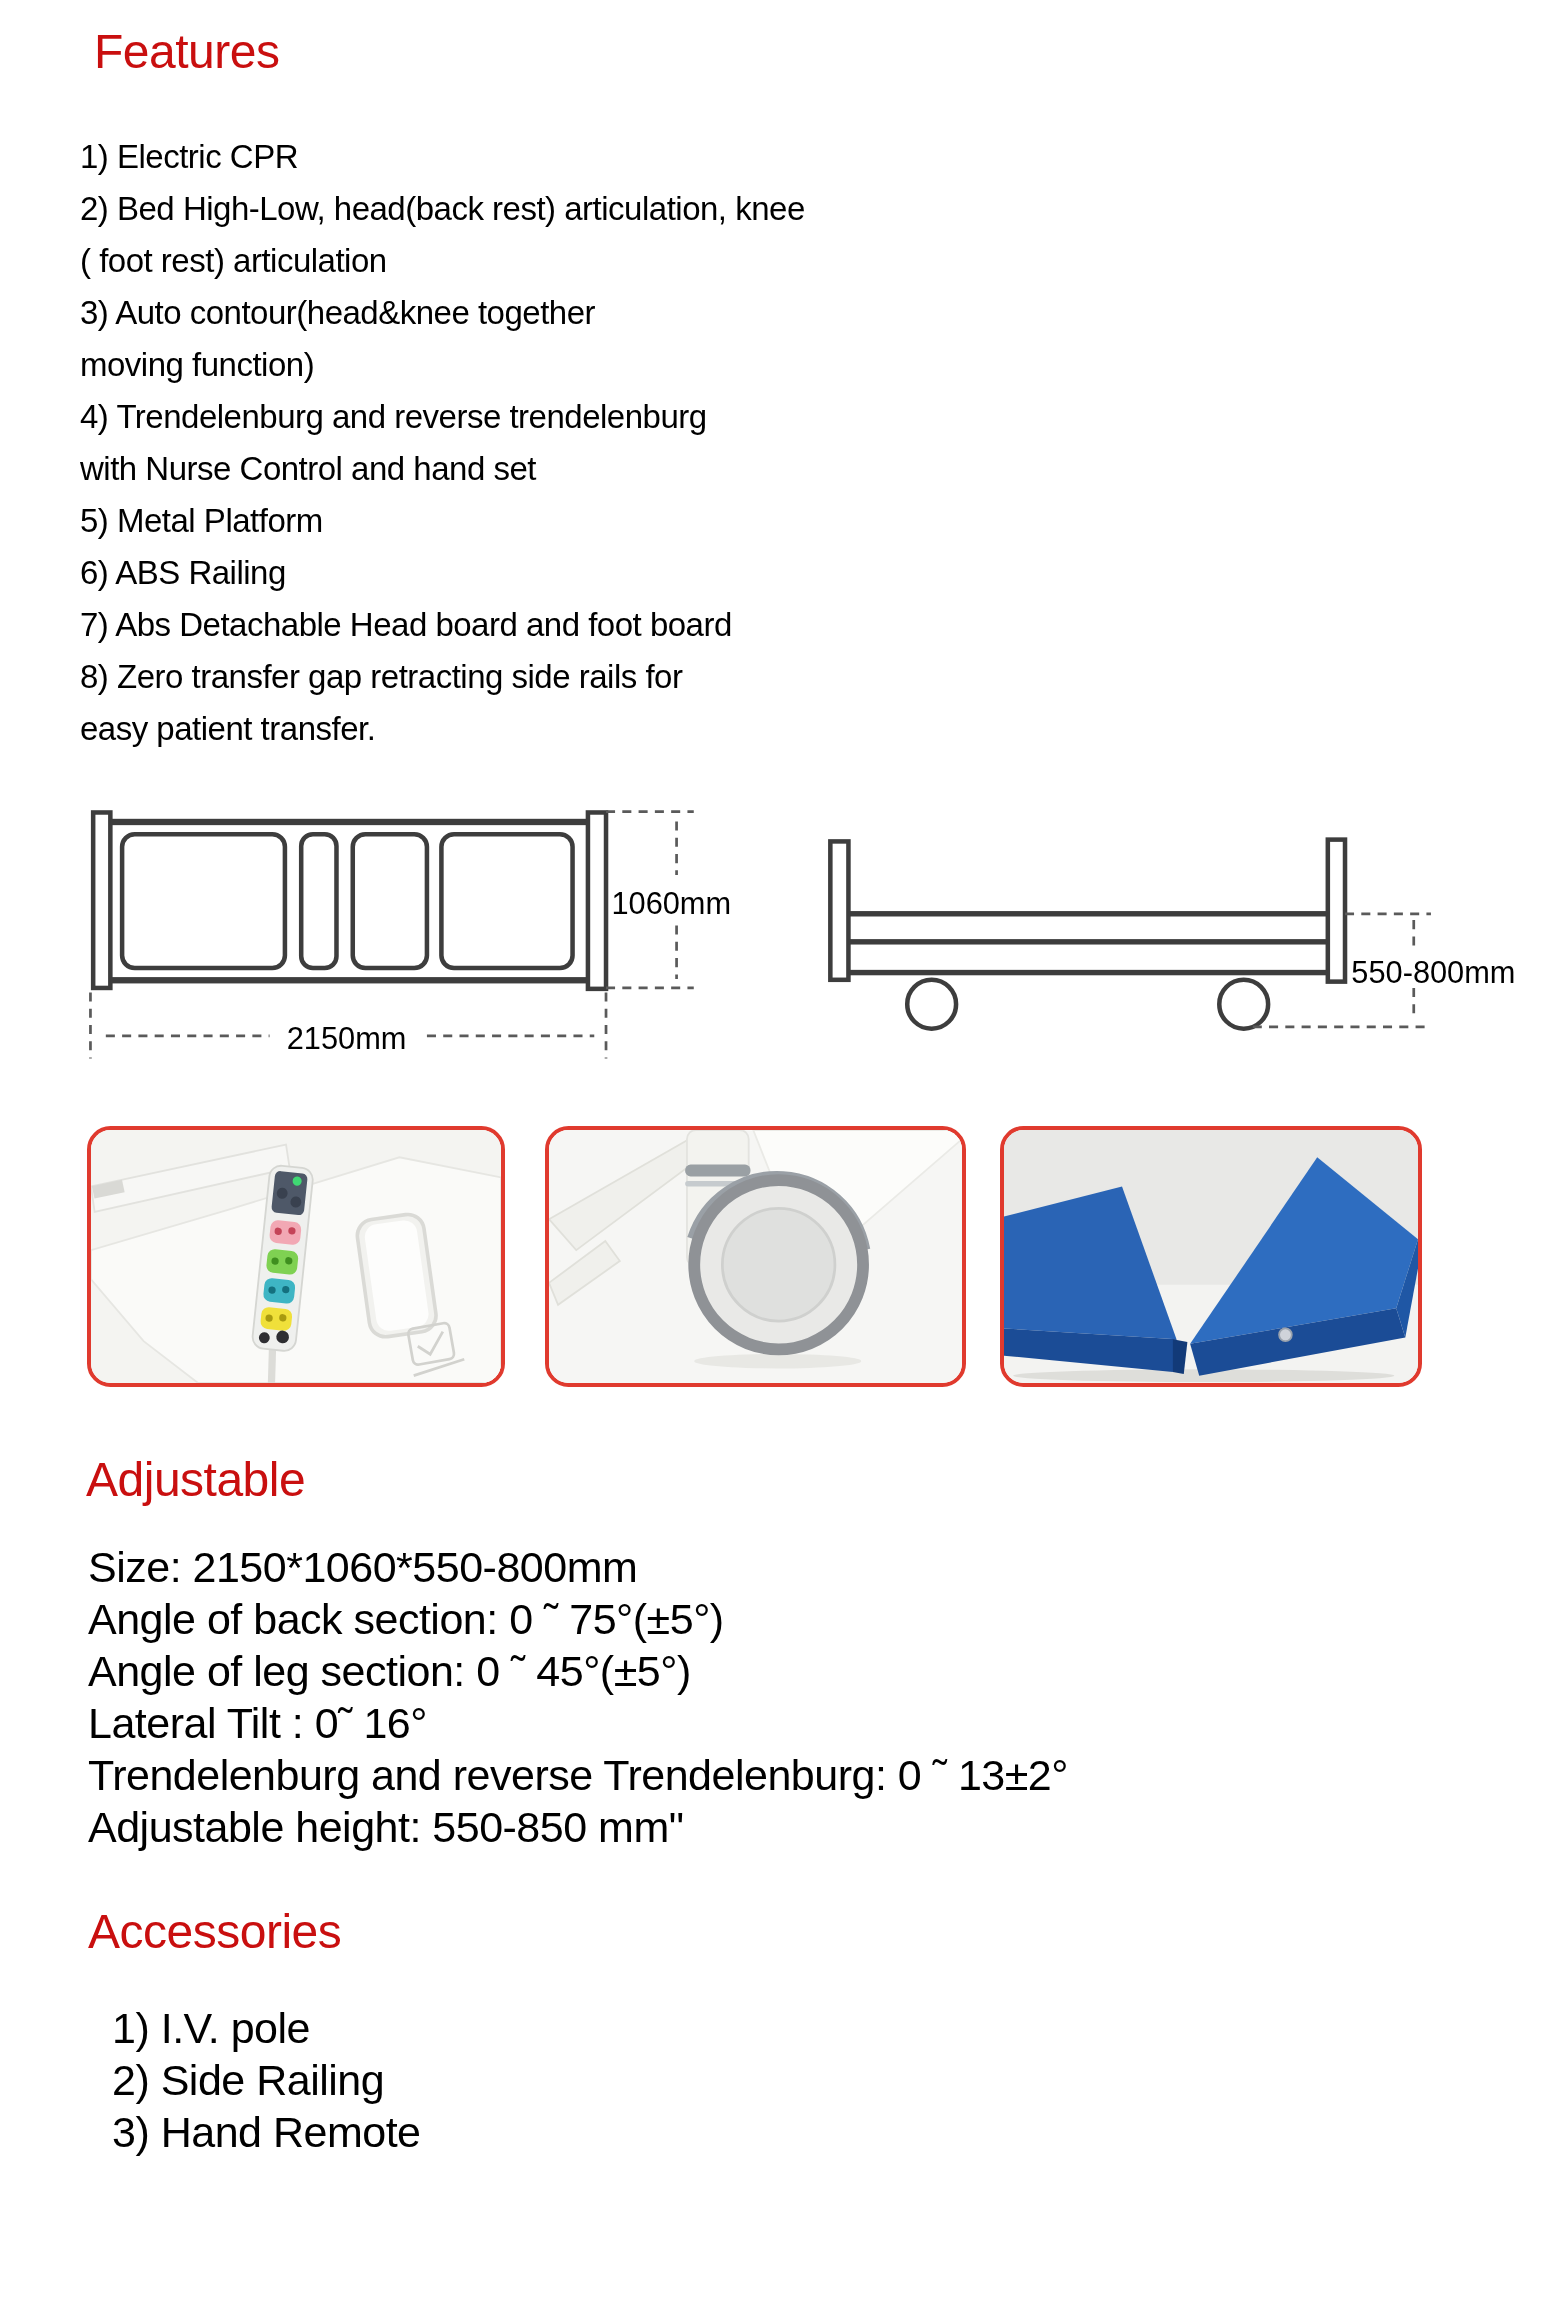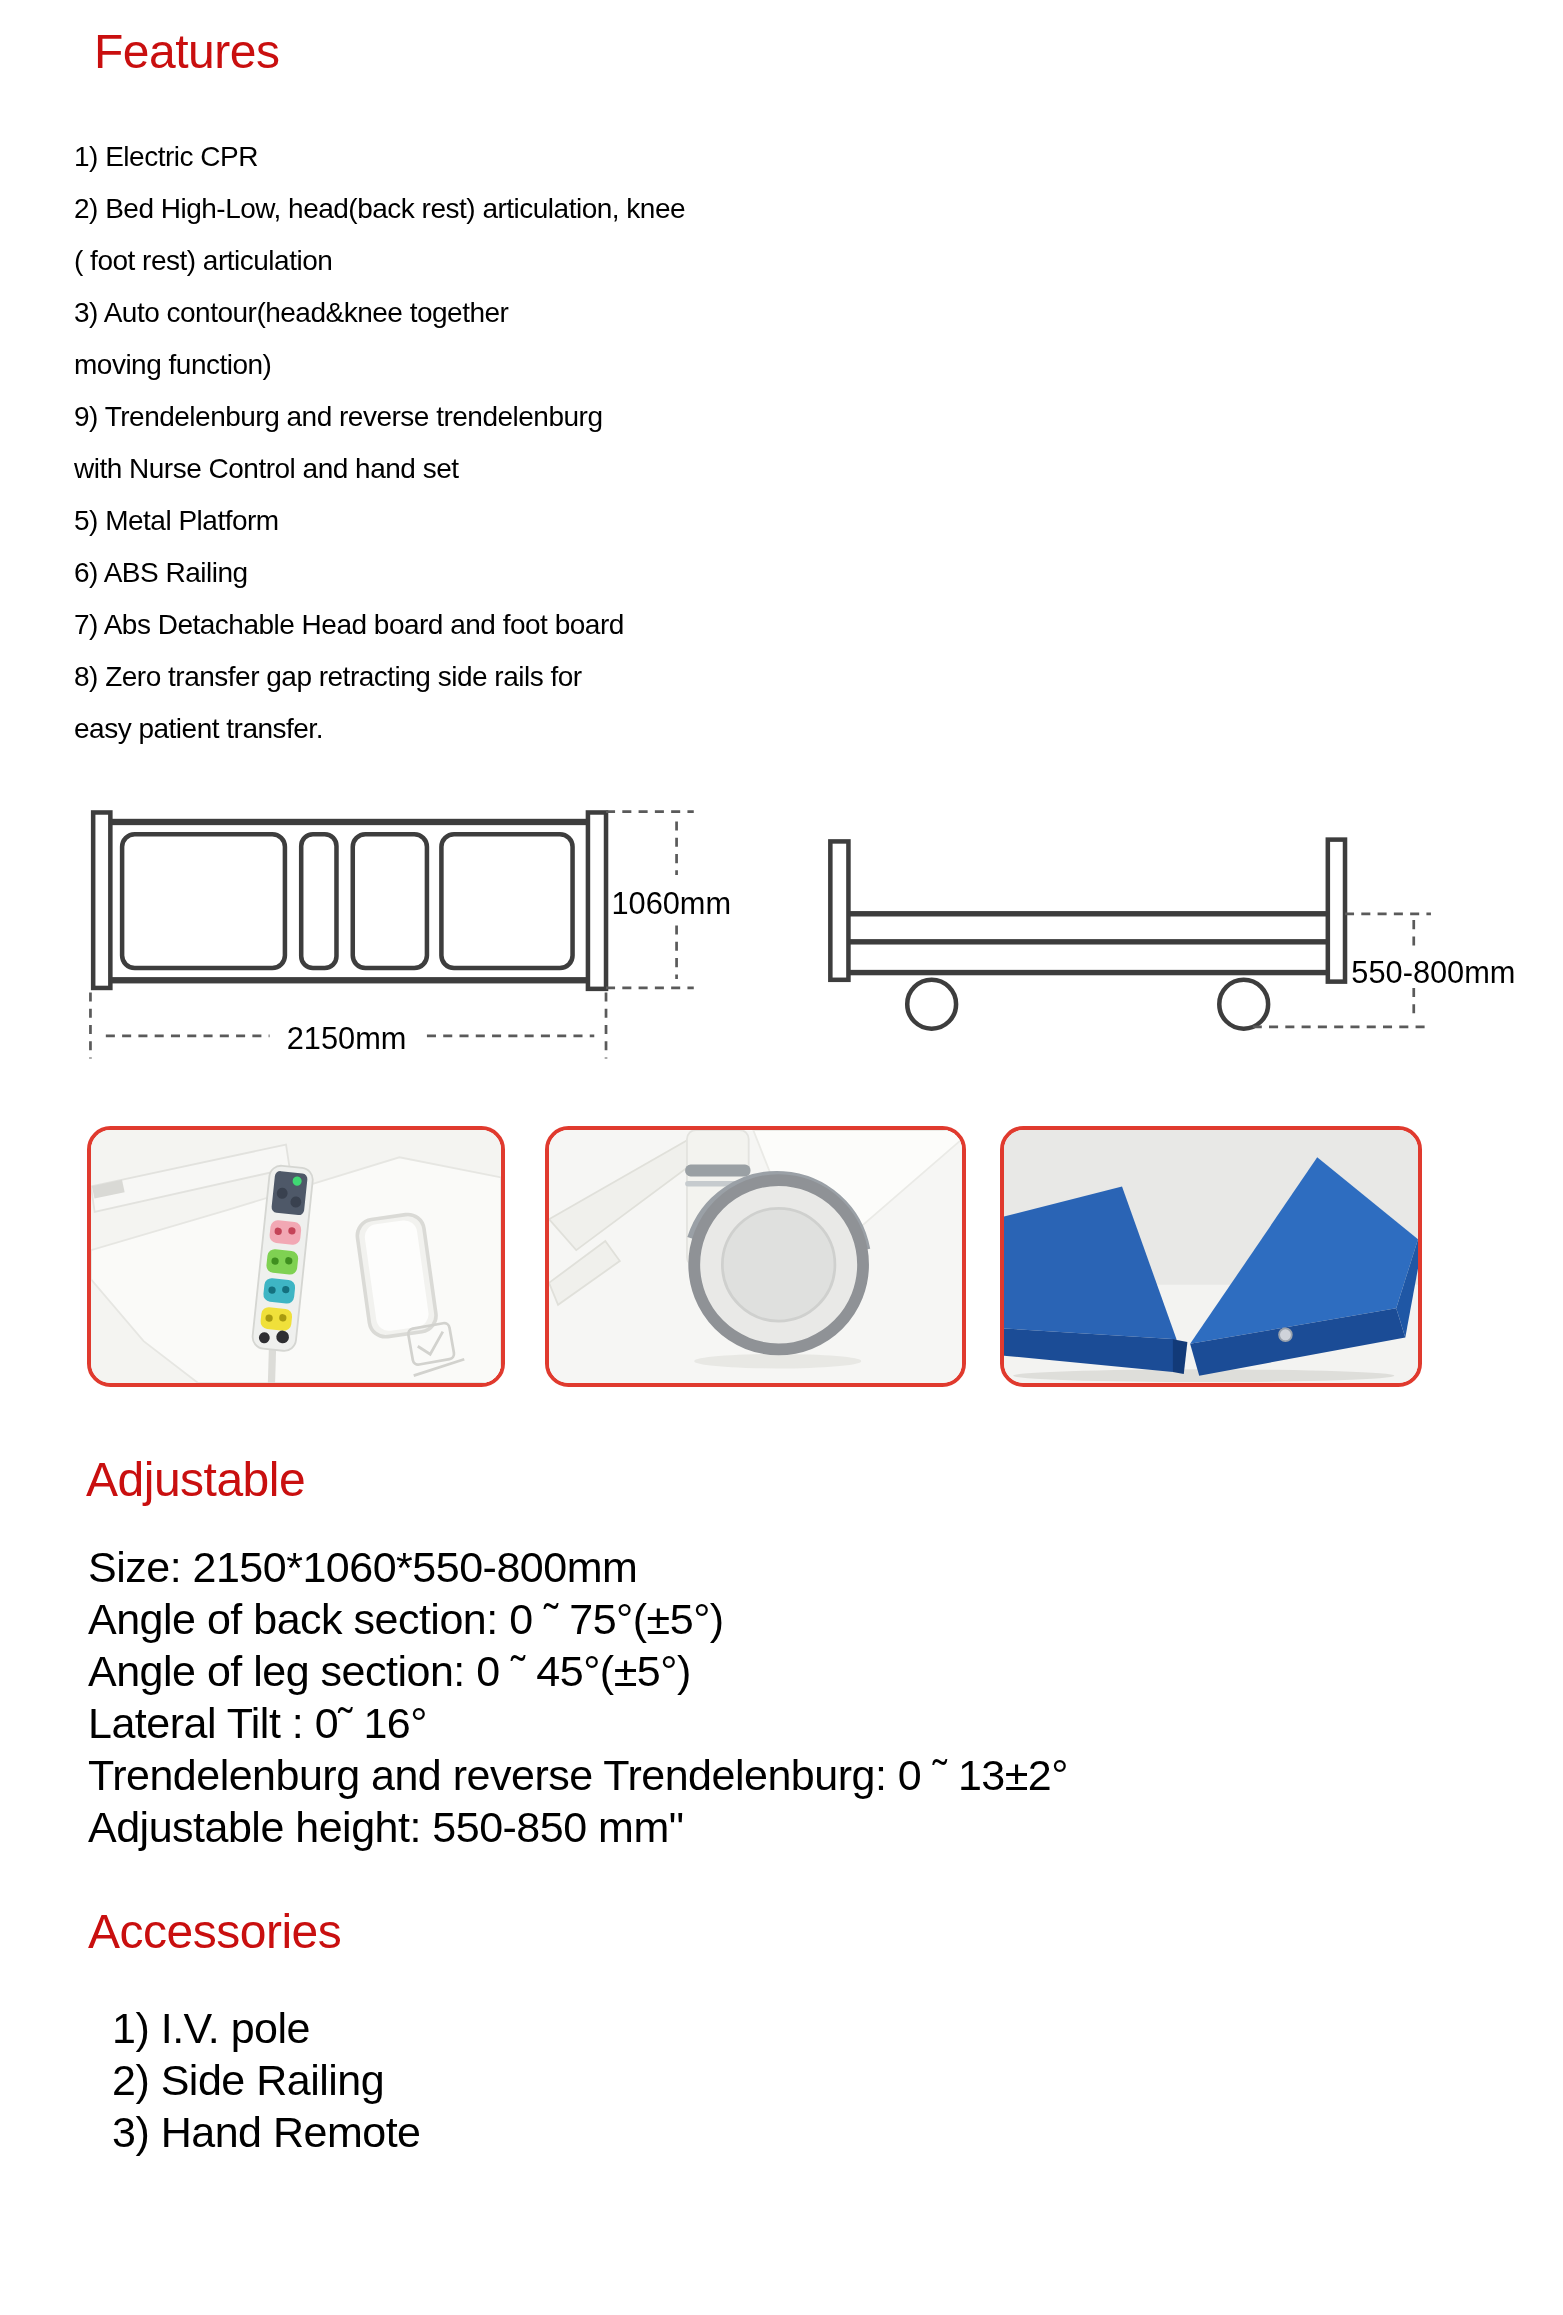--- a/index.html
+++ b/index.html
@@ -18,21 +18,21 @@
     font-family:"Liberation Sans", sans-serif;
     color:var(--text-color);
   }
   .heading{
     position:absolute;
     font-size:48px;line-height:1;letter-spacing:-0.5px;
     color:var(--heading-color);
     white-space:nowrap;
   }
   .textblock{position:absolute;white-space:nowrap;}
-  .features-list{left:74px;top:131px;font-size:28px;line-height:52px;letter-spacing:-0.5px;}
+  .features-list{left:80px;top:131px;font-size:33px;line-height:52px;letter-spacing:-0.5px;}
   .dim-list{left:88px;top:1541px;font-size:43px;line-height:52px;letter-spacing:-0.5px;}
   .acc-list{left:88px;top:2002px;font-size:43px;line-height:52px;letter-spacing:-0.5px;margin-left:24px;}
   #diagram-layer{position:absolute;left:0;top:0;width:1563px;height:2316px;pointer-events:none;}
   .diag-label{font-size:34px;fill:var(--text-color);font-family:"Liberation Sans",sans-serif;}
   .photo{
     position:absolute;top:1126px;height:261px;
     border:4.5px solid var(--photo-border-color);
     border-radius:23.5px;overflow:hidden;background:#f4f4f2;
   }
   #photo-control-panel{left:87px;width:418px;}
@@ -44,21 +44,21 @@
 <body>
 
 <div class="heading" style="left:94px;top:28px;">Features</div>
 
 <div class="textblock features-list">
   <div>1) Electric CPR</div>
   <div>2) Bed High-Low, head(back rest) articulation, knee</div>
   <div>( foot rest) articulation</div>
   <div>3) Auto contour(head&amp;knee together</div>
   <div>moving function)</div>
-  <div>9) Trendelenburg and reverse trendelenburg</div>
+  <div>4) Trendelenburg and reverse trendelenburg</div>
   <div>with Nurse Control and hand set</div>
   <div>5) Metal Platform</div>
   <div>6) ABS Railing</div>
   <div>7) Abs Detachable Head board and foot board</div>
   <div>8) Zero transfer gap retracting side rails for</div>
   <div>easy patient transfer.</div>
 </div>
 
 <svg id="diagram-layer" viewBox="0 0 1728 2560">
 

